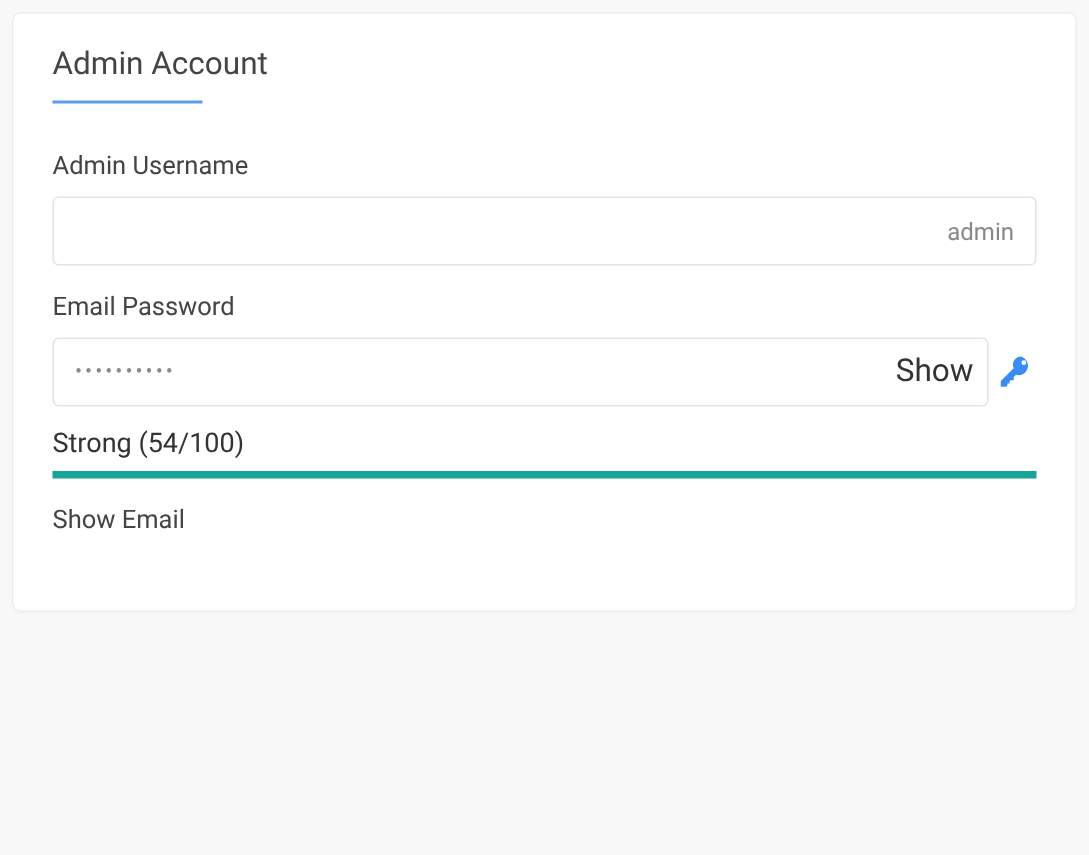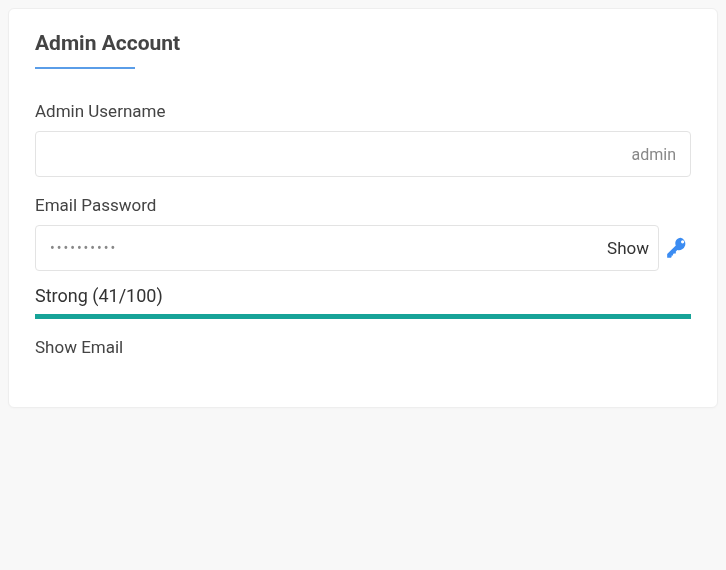--- a/index.html
+++ b/index.html
@@ -12,21 +12,21 @@
       width: 710px;
       background: #fff;
       border: 1px solid #eee;
       border-radius: 6px;
       padding: 22px 26px 40px 26px;
       box-shadow: 0 1px 2px rgba(0,0,0,0.02);
     }
     .card-title {
       font-size: 21px;
       color: #444;
-      font-weight: 700;
+      font-weight: 400;
       margin-bottom: 12px;
     }
     .title-underline {
       width: 100px;
       height: 2px;
       background: #5a9de8;
       margin-bottom: 32px;
     }
     .form-group {
       margin-bottom: 18px;
@@ -75,21 +75,21 @@
       color: #888;
       letter-spacing: 2px;
       font-family: inherit;
       outline: none;
     }
     .show-toggle {
       position: absolute;
       right: 10px;
       top: 50%;
       transform: translateY(-50%);
-      font-size: 17px;
+      font-size: 21px;
       color: #333;
       cursor: pointer;
       background: none;
       border: none;
       font-family: inherit;
       text-align: center;
     }
     .key-icon {
       color: #3b8cf2;
       cursor: pointer;
@@ -134,21 +134,21 @@
         <input type="password" class="password-input" value="••••••••••" style="">
         <button class="show-toggle">Show</button>
       </div>
       <span class="key-icon">
         <svg viewBox="0 0 24 24" fill="currentColor">
           <path d="M14.5 2.5a5 5 0 0 0-4.53 7.12L2 17.59V21h3.41l.71-.71V19h1.3v-1.29l.7-.71H10v-1.88l1.38-1.38A5 5 0 1 0 14.5 2.5zm1.75 5.25a1.5 1.5 0 1 1 0-3 1.5 1.5 0 0 1 0 3z"></path>
         </svg>
       </span>
     </div>
     <div class="strength-row">
-      <div class="strength-label">Strong (41/100)</div>
+      <div class="strength-label">Strong (54/100)</div>
       <div class="strength-bar"></div>
     </div>
   </div>
 
   <div class="form-group last">
     <label class="field-label">Show Email</label>
   </div>
 </div>
 
 </body></html>

